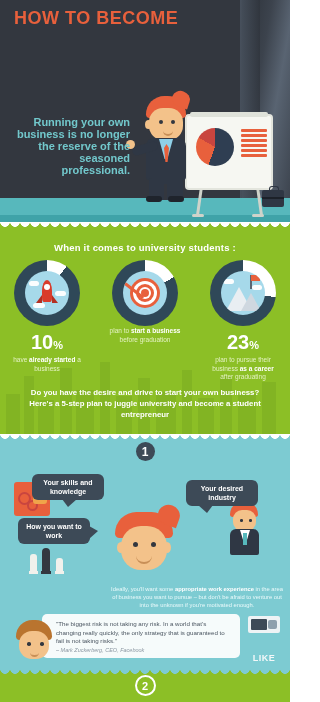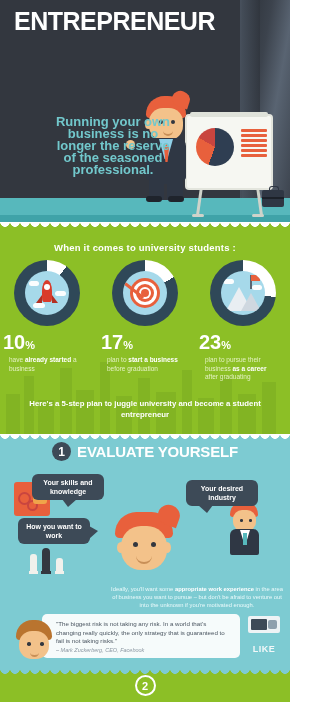--- a/index.html
+++ b/index.html
@@ -17,22 +17,22 @@
   .hero-curtain2{position:absolute;right:30px;top:0;width:20px;height:200px;
     background:linear-gradient(90deg,#4c5663,#2f343c);opacity:.8;}
   .hero-floor{position:absolute;left:0;bottom:0;width:290px;height:24px;background:#57b8bc;}
   .hero-floor:after{content:"";position:absolute;left:0;bottom:0;width:290px;height:7px;background:#3fa3a8;}
 
   .hero-title{position:absolute;left:14px;top:8px;z-index:6;}
   .t-small{color:#e8603c;font-size:18px;font-weight:bold;letter-spacing:.5px;line-height:20px;}
   .t-big{color:#ffffff;font-size:27px;font-weight:bold;letter-spacing:-.3px;line-height:26px;margin-top:2px;}
   .t-big2{color:#ffffff;font-size:25px;font-weight:bold;letter-spacing:-.5px;line-height:26px;}
 
-  .hero-tagline{position:absolute;left:8px;top:116px;width:122px;text-align:center;z-index:6;
-    color:#72c8cc;font-size:13px;font-weight:bold;line-height:12px;margin-left:44px;}
+  .hero-tagline{position:absolute;left:8px;top:116px;width:122px;text-align:right;z-index:6;
+    color:#72c8cc;font-size:11px;font-weight:bold;line-height:12px;}
 
   
   .presenter{position:absolute;left:138px;top:96px;width:60px;height:105px;z-index:5;}
   .p-hair{position:absolute;left:8px;top:0;width:40px;height:22px;background:#e8603c;border-radius:20px 20px 4px 4px;}
   .p-hair-tuft{position:absolute;left:34px;top:-5px;width:18px;height:16px;background:#e8603c;border-radius:50% 50% 0 50%;transform:rotate(18deg);}
   .p-face{position:absolute;left:11px;top:12px;width:34px;height:32px;background:#f3c28a;border-radius:14px;}
   .p-ear{position:absolute;left:7px;top:24px;width:7px;height:9px;background:#f3c28a;border-radius:50%;}
   .p-eye{position:absolute;top:24px;width:4px;height:4px;background:#33373f;border-radius:50%;}
   .p-eye.l{left:21px;} .p-eye.r{left:33px;}
   .p-smile{position:absolute;left:25px;top:33px;width:10px;height:5px;border-bottom:2px solid #c88f57;border-radius:0 0 8px 8px;}
@@ -72,21 +72,21 @@
     background-size:10px 7px;}
 
   
   .green{position:relative;width:290px;height:212px;background:#8cbf26;overflow:hidden;}
   .skyline{position:absolute;left:0;bottom:0;width:290px;height:95px;opacity:.12;}
   .skyline i{position:absolute;bottom:0;background:#3f6b10;}
   .green-head{position:absolute;left:0;top:20px;width:290px;text-align:center;
     color:#fff;font-size:9.5px;font-weight:bold;letter-spacing:.2px;}
 
   .stats{position:absolute;left:0;top:38px;width:290px;display:flex;justify-content:center;gap:10px;}
-  .stat{width:88px;}
+  .stat{width:88px;text-align:center;}
   .donut{position:relative;width:66px;height:66px;margin:0 auto;border-radius:50%;}
   .donut-inner{position:absolute;left:11px;top:11px;width:44px;height:44px;border-radius:50%;
     background:#a6d9ea;overflow:hidden;}
   .stat-num{margin-top:6px;color:#fff;font-size:20px;font-weight:bold;line-height:20px;}
   .stat-num small{font-size:11px;font-weight:bold;}
   .stat-desc{margin-top:1px;color:#e4f2c2;font-size:6.5px;line-height:8.5px;padding:0 6px;}
   .stat-desc b{color:#ffffff;}
 
   
   .rocket{position:absolute;left:17px;top:9px;width:10px;height:22px;background:#d93b2b;
@@ -166,40 +166,40 @@
   .qh-hair{position:absolute;left:2px;top:0;width:36px;height:20px;background:#b9742f;border-radius:18px 18px 4px 4px;}
   .qh-face{position:absolute;left:5px;top:11px;width:30px;height:28px;background:#f3c28a;border-radius:13px;}
   .qh-eye{position:absolute;top:22px;width:3.5px;height:3.5px;background:#33373f;border-radius:50%;}
   .qh-eye.l{left:13px;} .qh-eye.r{left:26px;}
   .qh-smile{position:absolute;left:16px;top:30px;width:9px;height:5px;border-bottom:2px solid #c88f57;border-radius:0 0 8px 8px;}
 
   .like{position:absolute;left:245px;top:182px;width:38px;text-align:center;}
   .thumb-badge{width:32px;height:17px;background:#eef3f5;border-radius:2px;margin:0 auto;position:relative;}
   .thumb-badge:before{content:"";position:absolute;left:3px;top:3px;width:16px;height:11px;background:#3d4a57;border-radius:1px;}
   .thumb-badge:after{content:"";position:absolute;right:3px;top:4px;width:9px;height:9px;background:#8fa0ad;border-radius:2px;}
-  .like-label{color:#f3f8f9;font-size:9px;font-weight:bold;margin-top:11px;letter-spacing:.5px;}
+  .like-label{color:#f3f8f9;font-size:9px;font-weight:bold;margin-top:20px;letter-spacing:.5px;}
 
   
   .green2{position:relative;width:290px;height:33px;background:#8cbf26;}
   .green2 .step-head{top:6px;}
   .green2 .step-circle{background:transparent;border:2px solid #fff;width:17px;height:17px;font-size:11px;}
   .zig-teal{background:radial-gradient(circle at 5px 0,#7dcbd2 4.6px,transparent 5px) repeat-x;background-size:10px 7px;}
 </style>
 </head>
 <body>
 
 <div class="page">
 
   <section class="hero">
     <div class="hero-curtain"></div>
     <div class="hero-curtain2"></div>
     <div class="hero-floor"></div>
 
     <div class="hero-title">
-      <div class="t-big2">ENTREPRENEUR</div>
+      <div class="t-small">HOW TO BECOME</div>
     </div>
 
     <div class="hero-tagline">Running your own business is no longer the reserve of the seasoned professional.</div>
 
     <div class="presenter">
       <div class="p-hair"></div>
       <div class="p-hair-tuft"></div>
       <div class="p-face"></div>
       <div class="p-ear"></div>
       <div class="p-eye l"></div>
@@ -277,21 +277,20 @@
           <div class="donut-inner">
             <div class="target">
               <i style="left:3px;top:3px;width:24px;height:24px;background:#fff;"></i>
               <i style="left:6px;top:6px;width:18px;height:18px;background:#e8603c;"></i>
               <i style="left:9px;top:9px;width:12px;height:12px;background:#fff;"></i>
               <i style="left:11px;top:11px;width:8px;height:8px;background:#e8603c;"></i>
             </div>
             <div class="arrow"></div>
           </div>
         </div>
-        <div class="stat-num"><span>17</span><small>%</small></div>
         <div class="stat-desc"><span>plan to </span><b>start a business</b><span> before graduation</span></div>
       </div>
 
       <div class="stat">
         <div class="donut" id="donut2" style="background: conic-gradient(rgb(255, 255, 255) 0deg, rgb(255, 255, 255) 97.2deg, rgb(47, 72, 88) 97.2deg, rgb(47, 72, 88) 360deg);">
           <div class="donut-inner">
             <div class="cloud" style="left:2px;top:8px;width:11px;height:5px;"></div>
             <div class="cloud" style="left:31px;top:14px;width:10px;height:5px;"></div>
             <div class="mount"></div>
             <div class="mount2"></div>
@@ -299,30 +298,30 @@
             <div class="flag"></div>
           </div>
         </div>
         <div class="stat-num"><span>23</span><small>%</small></div>
         <div class="stat-desc"><span>plan to pursue their business </span><b>as a career</b><span> after graduating</span></div>
       </div>
 
     </div>
 
     <div class="cta">
+      <div>Do you have the desire and drive to start your own business?</div>
       <div>Here's a 5-step plan to juggle university and become a student entrepreneur</div>
     </div>
   </section>
 
   <section class="teal">
     <div class="zig white" style="top:0;"></div>
 
     <div class="step-head">
       <div class="step-circle">1</div>
-      <div class="step-title">EVALUATE YOURSELF</div>
     </div>
 
     <div class="puzzle">
       <div class="gear" style="left:4px;top:10px;width:9px;height:9px;"></div>
       <div class="gear" style="left:13px;top:18px;width:7px;height:7px;"></div>
       <div style="position:absolute;right:3px;top:8px;width:14px;height:14px;background:#f0a44a;border-radius:3px;"></div>
     </div>
 
     <div class="bubble b1">
       <span>Your skills and knowledge</span>

